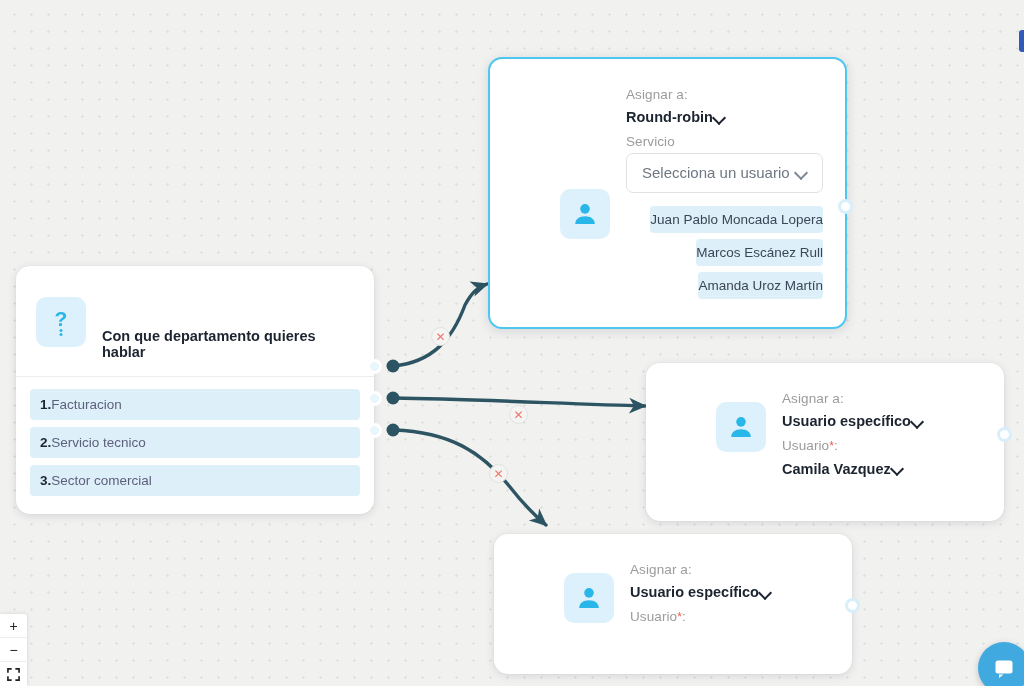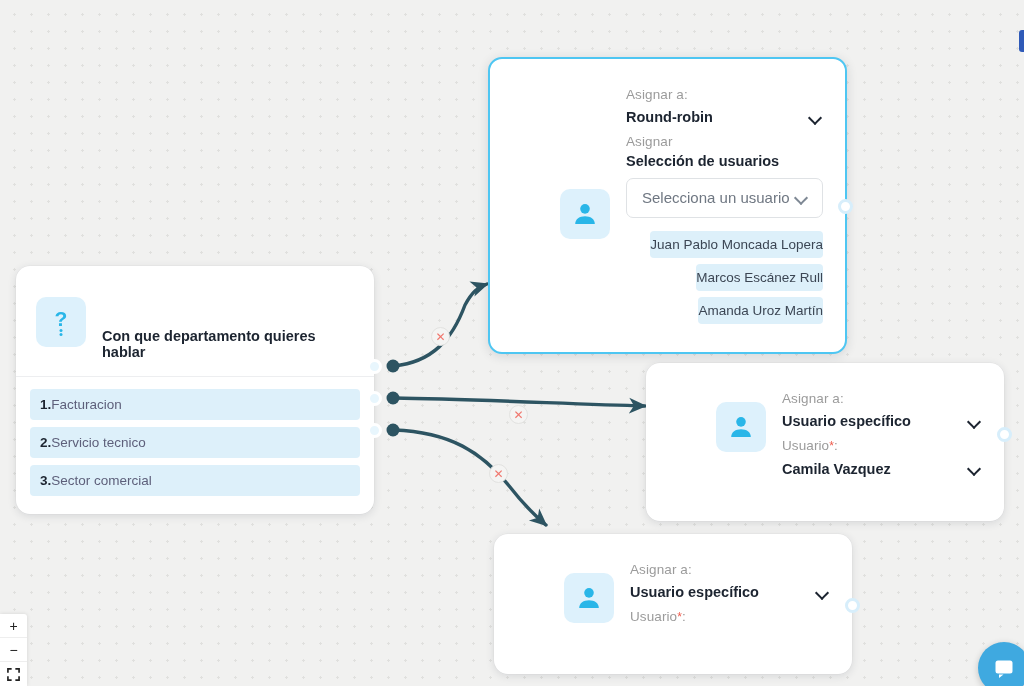--- a/index.html
+++ b/index.html
@@ -86,21 +86,20 @@
     font-size: 13.5px;
     color: #9b9b9b;
     line-height: 1.5;
     margin-bottom: 2px;
     letter-spacing: .1px;
   }
   .field-label .req { color: #ef5b4c; font-size: 12px; }
   .field-value-row {
     display: flex;
     align-items: center;
-    justify-content: space-between;
     padding: 2px 0 7px 0;
   }
   .field-value {
     font-size: 14.5px;
     color: #1c2430;
     font-weight: bold;
     white-space: nowrap;
     overflow: hidden;
     text-overflow: ellipsis;
   }
@@ -333,22 +332,21 @@
         </svg>
       </div>
 
       <div class="assign-fields">
         <div class="field-label">Asignar a:</div>
         <div class="field-value-row">
           <span class="field-value">Round-robin</span>
           <span class="chev"></span>
         </div>
 
-        <div class="field-label" style="margin-bottom:0;">Asignar</div>
-        <div class="sub-strong">Selección de usuarios</div>
+        <div class="field-label" style="margin-bottom:0;">Servicio</div>
 
         <div class="select-box">
           <span class="select-placeholder">Selecciona un usuario</span>
           <span class="chev light"></span>
         </div>
 
         <div class="chips">
           <div class="chip">Juan Pablo Moncada Lopera</div>
           <div class="chip">Marcos Escánez Rull</div>
           <div class="chip">Amanda Uroz Martín</div>

